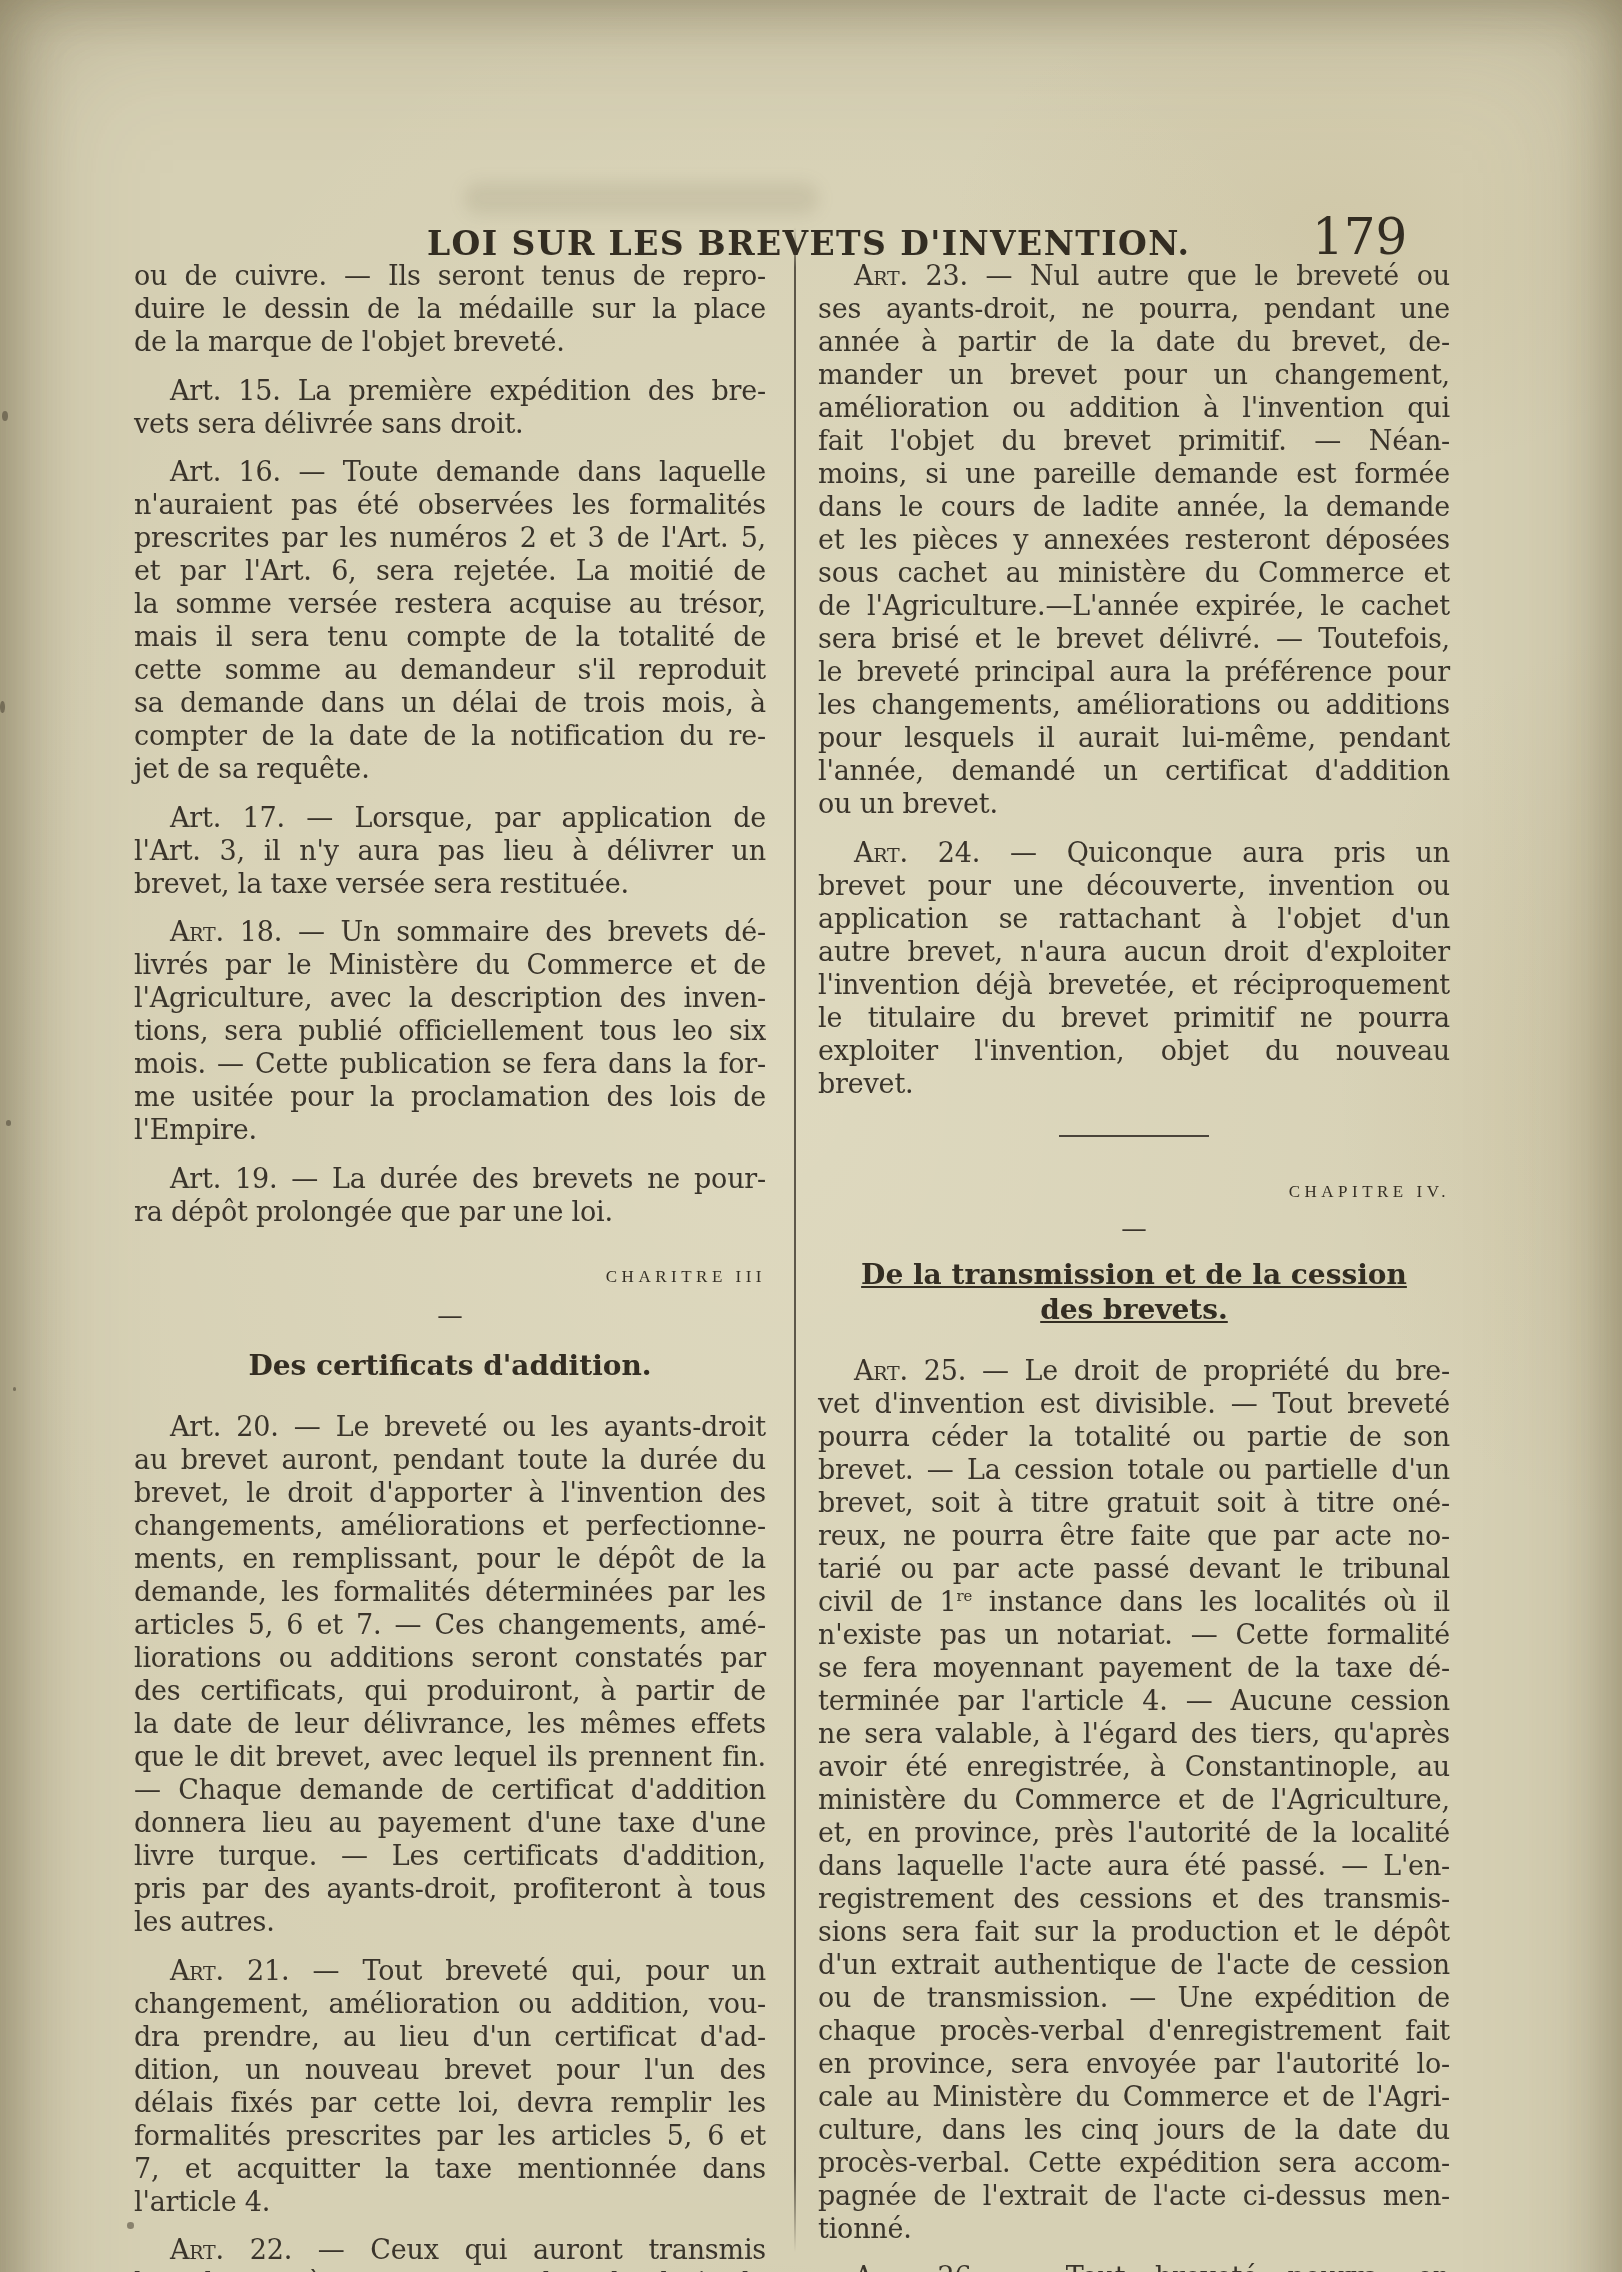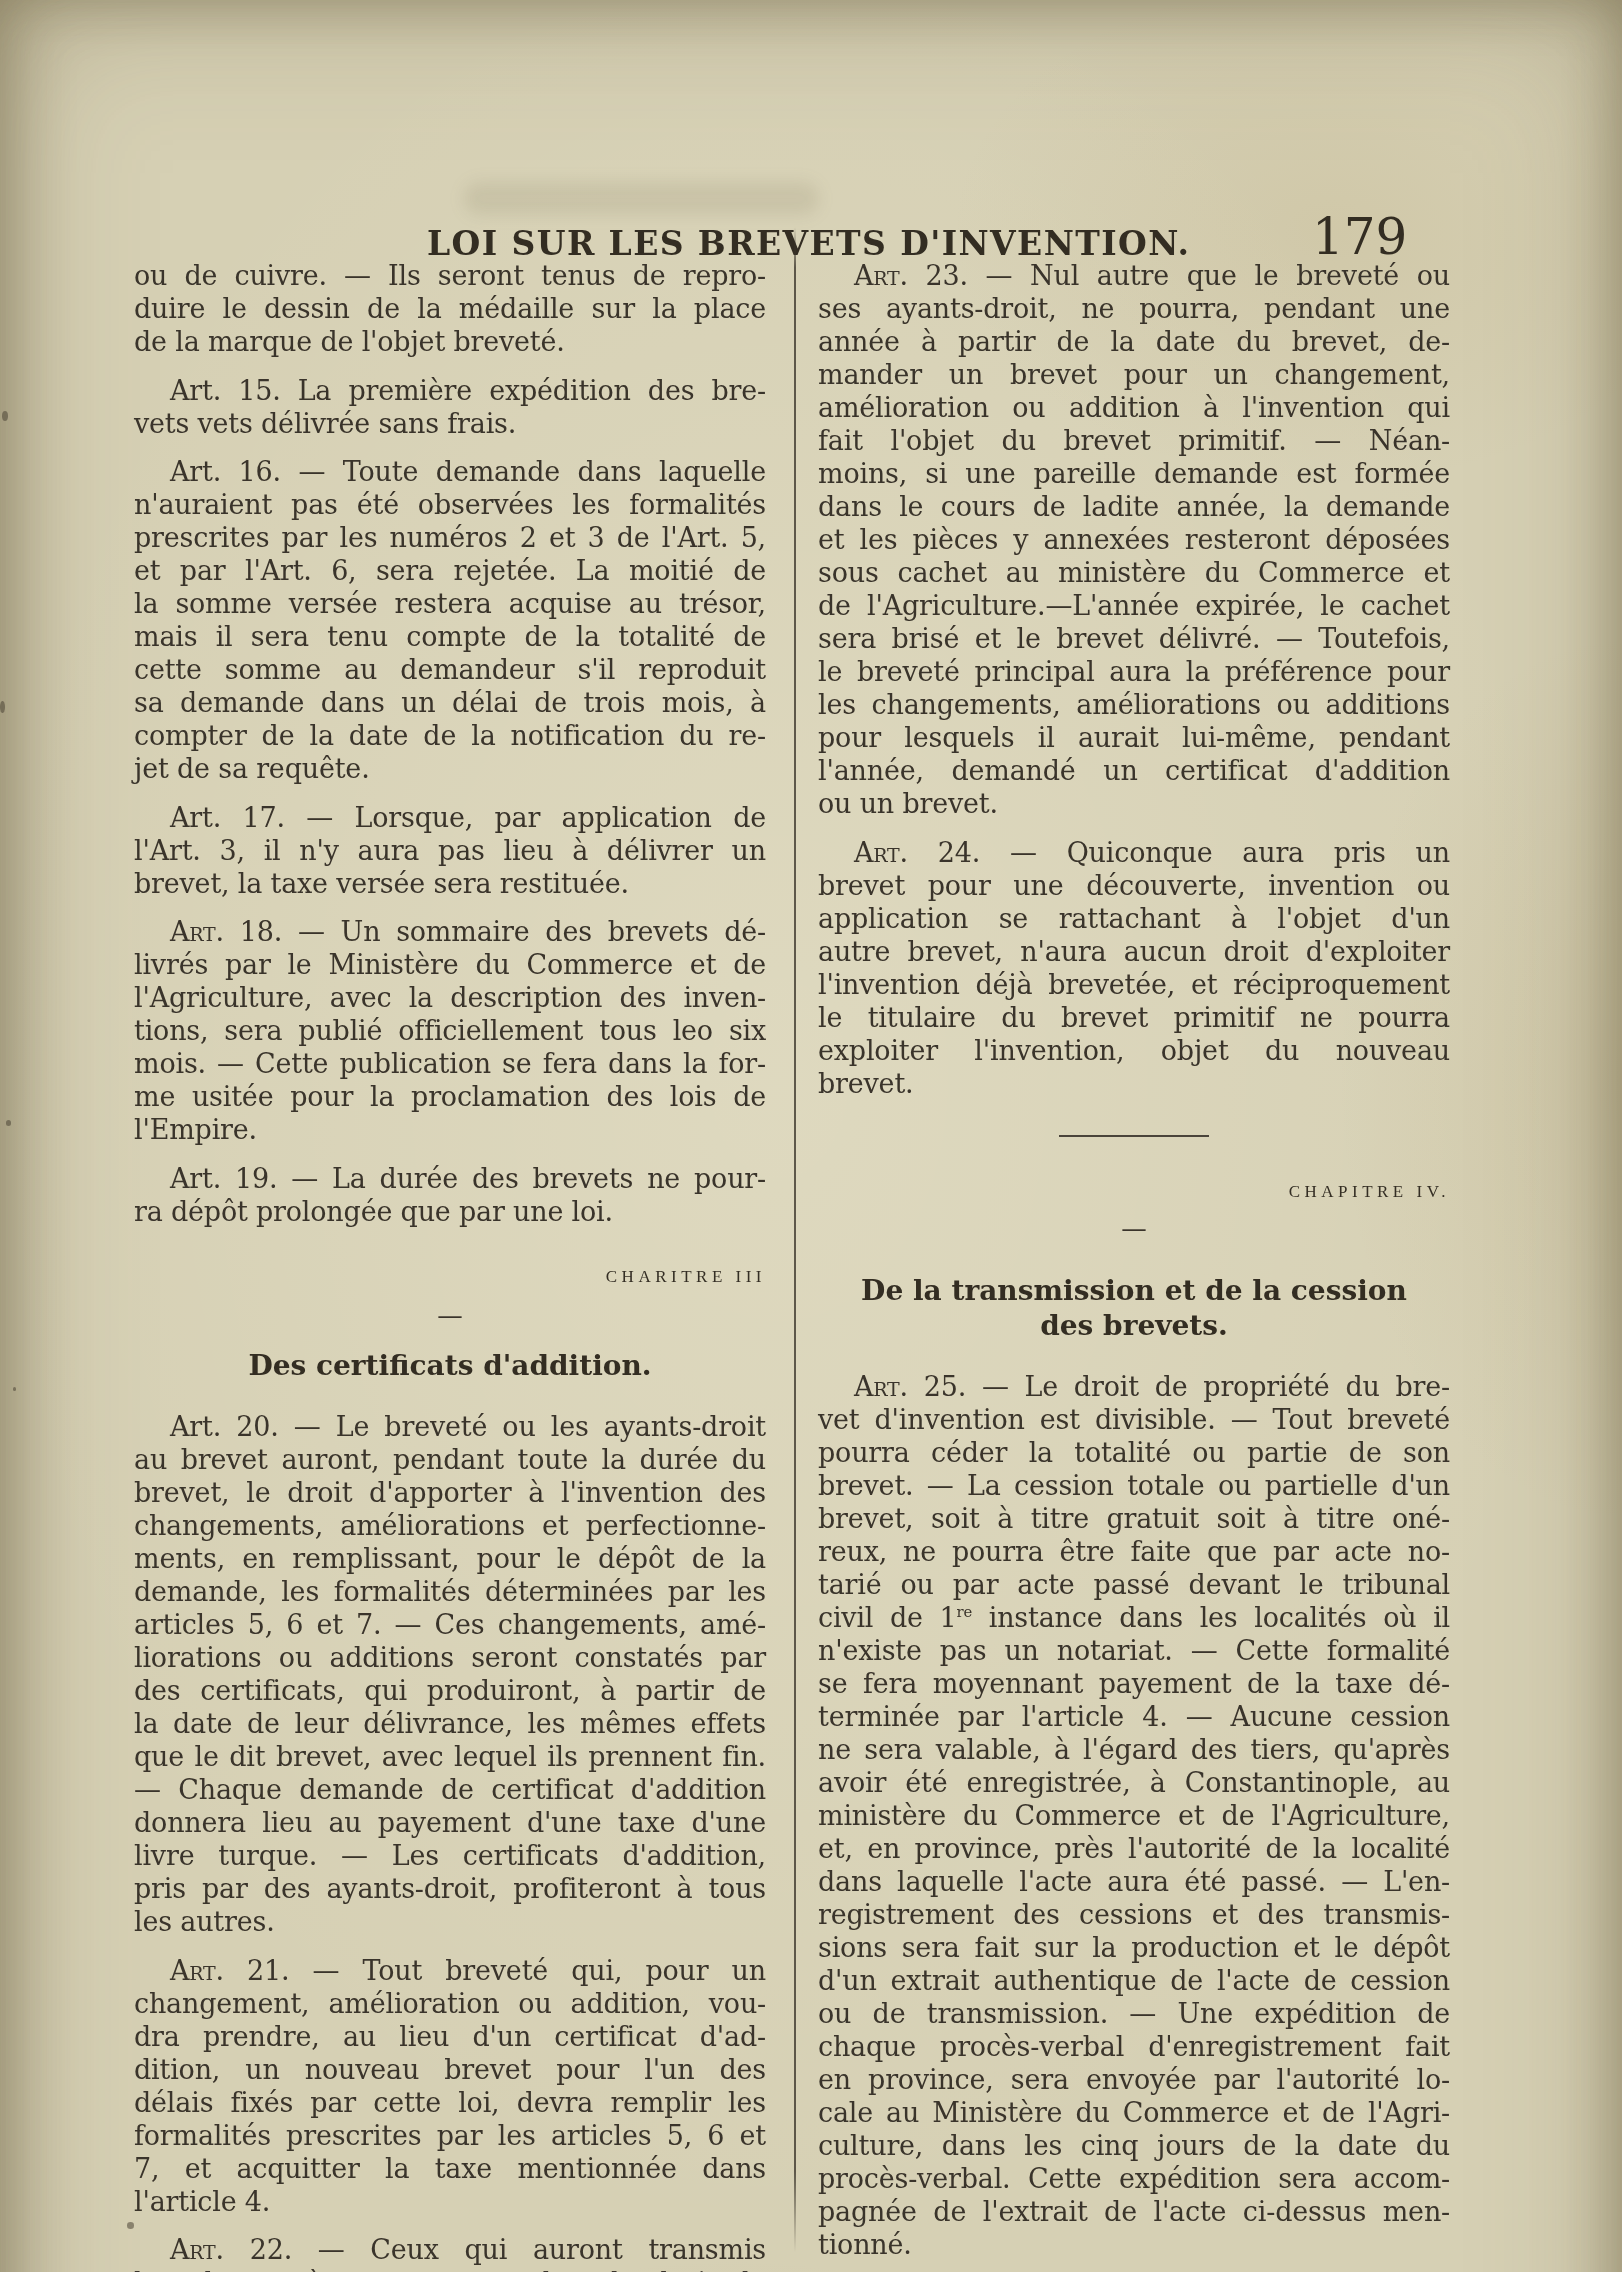--- a/index.html
+++ b/index.html
@@ -54,21 +54,21 @@
   }
   .column-right .chapter { margin-top:38px; }
   .dash-sep { margin-top:11.8px; text-align:center; font-size:25.5px; line-height:22px; }
   .column-right .dash-sep { margin-top:9px; }
   .rule-sep { margin-top:35px; width:150px; height:2.3px; margin-left:auto; margin-right:auto;
               background:#4a443a; }
   .section-title {
     margin-top:22px; text-align:center; font-weight:bold;
     font-size:28px; line-height:35px; color:#332d22;
   }
-  .column-right .section-title { margin-top:34px; }
+  .column-right .section-title { margin-top:18px;text-decoration:underline; }
   .section-title + .para { margin-top:27px; }
   .speck { position:absolute; background:#4a4334; border-radius:50%; opacity:0.55; }
   .speck.s1 { left:1.8px;   top:411px;  width:6.4px; height:10px; }
   .speck.s2 { left:0px;   top:701px; width:4.5px; height:11.8px; }
   .speck.s3 { left:5.5px;  top:1120px; width:5.5px; height:5.5px; }
   .speck.s4 { left:127px; top:2222px; width:7.3px; height:6.8px; }
   .speck.s5 { left:12.7px;  top:1387px; width:3.6px;  height:3.6px;  }
 </style>
 </head>
 <body>
@@ -78,21 +78,21 @@
   <div class="running-title">LOI SUR LES BREVETS D'INVENTION.</div>
   <div class="folio">179</div>
   <div class="column column-left">
       <div class="para no-indent">
         <div class="line">ou de cuivre. — Ils seront tenus de repro-</div>
         <div class="line">duire le dessin de la médaille sur la place</div>
         <div class="line last">de la marque de l'objet breveté.</div>
       </div>
       <div class="para">
         <div class="line">Art. 15. La première expédition des bre-</div>
-        <div class="line last">vets vets délivrée sans frais.</div>
+        <div class="line last">vets sera délivrée sans droit.</div>
       </div>
       <div class="para">
         <div class="line">Art. 16. — Toute demande dans laquelle</div>
         <div class="line">n'auraient pas été observées les formalités</div>
         <div class="line">prescrites par les numéros 2 et 3 de l'Art. 5,</div>
         <div class="line">et par l'Art. 6, sera rejetée. La moitié de</div>
         <div class="line">la somme versée restera acquise au trésor,</div>
         <div class="line">mais il sera tenu compte de la totalité de</div>
         <div class="line">cette somme au demandeur s'il reproduit</div>
         <div class="line">sa demande dans un délai de trois mois, à</div>

